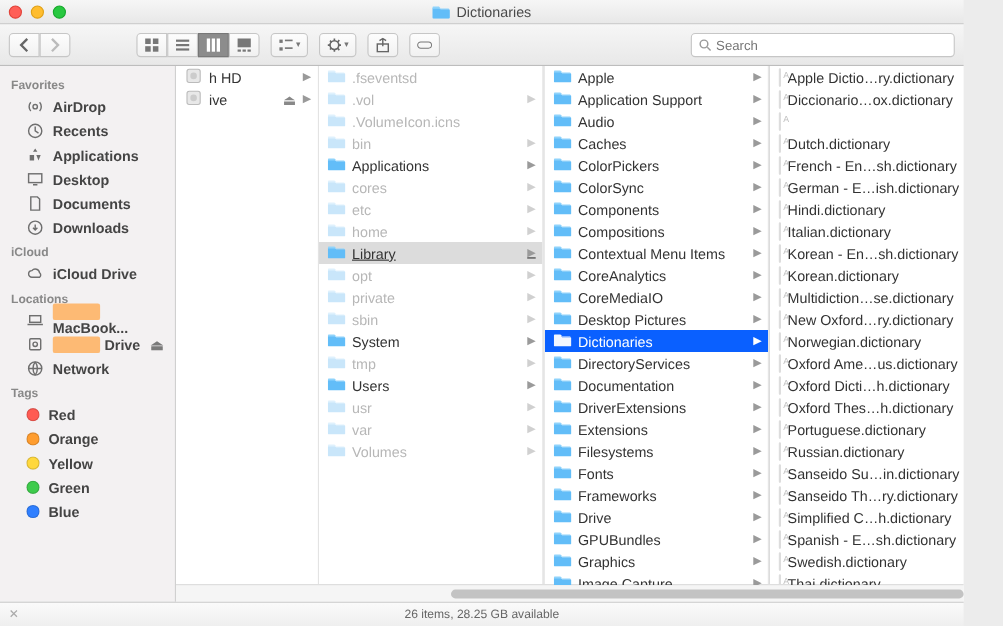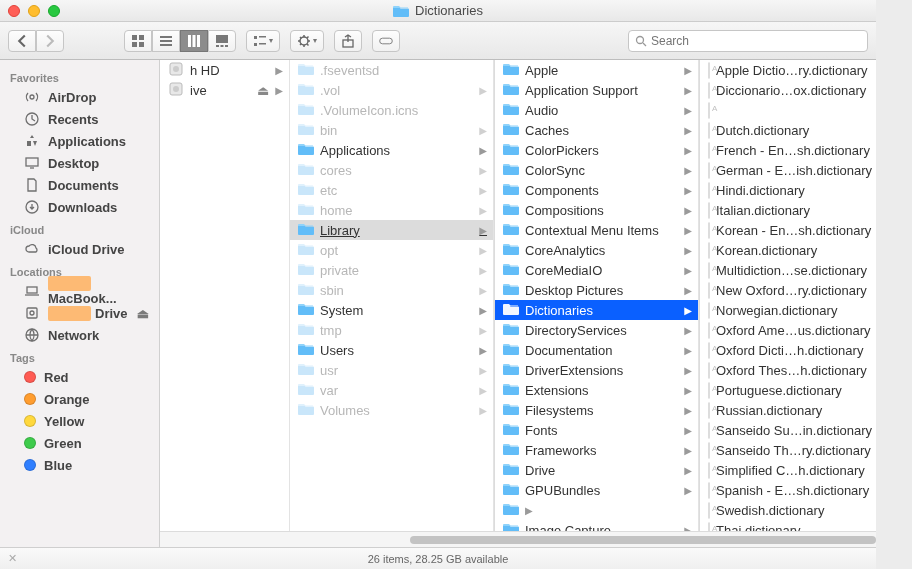--- a/index.html
+++ b/index.html
@@ -616,20 +616,21 @@
                   <path fill="#8fd3fb" d="M1 2h5l1.5 1.5H15V4H0V3a1 1 0 0 1 1-1z"></path>
                 </svg></span>
               <span class="label">GPUBundles</span>
               <span class="chev">▶</span>
             </div>
             <div class="row">
               <span><svg class="folder-icon" viewBox="0 0 16 13" style="opacity:1">
                   <path fill="#62bdf8" d="M1 3h5l1.5 1.5H15a1 1 0 0 1 1 1V12a1 1 0 0 1-1 1H1a1 1 0 0 1-1-1V4a1 1 0 0 1 1-1z"></path>
                   <path fill="#8fd3fb" d="M1 2h5l1.5 1.5H15V4H0V3a1 1 0 0 1 1-1z"></path>
                 </svg></span>
+              <span class="label">Graphics</span>
               <span class="chev">▶</span>
             </div>
             <div class="row">
               <span><svg class="folder-icon" viewBox="0 0 16 13" style="opacity:1">
                   <path fill="#62bdf8" d="M1 3h5l1.5 1.5H15a1 1 0 0 1 1 1V12a1 1 0 0 1-1 1H1a1 1 0 0 1-1-1V4a1 1 0 0 1 1-1z"></path>
                   <path fill="#8fd3fb" d="M1 2h5l1.5 1.5H15V4H0V3a1 1 0 0 1 1-1z"></path>
                 </svg></span>
               <span class="label">Image Capture</span>
               <span class="chev">▶</span>
             </div>

